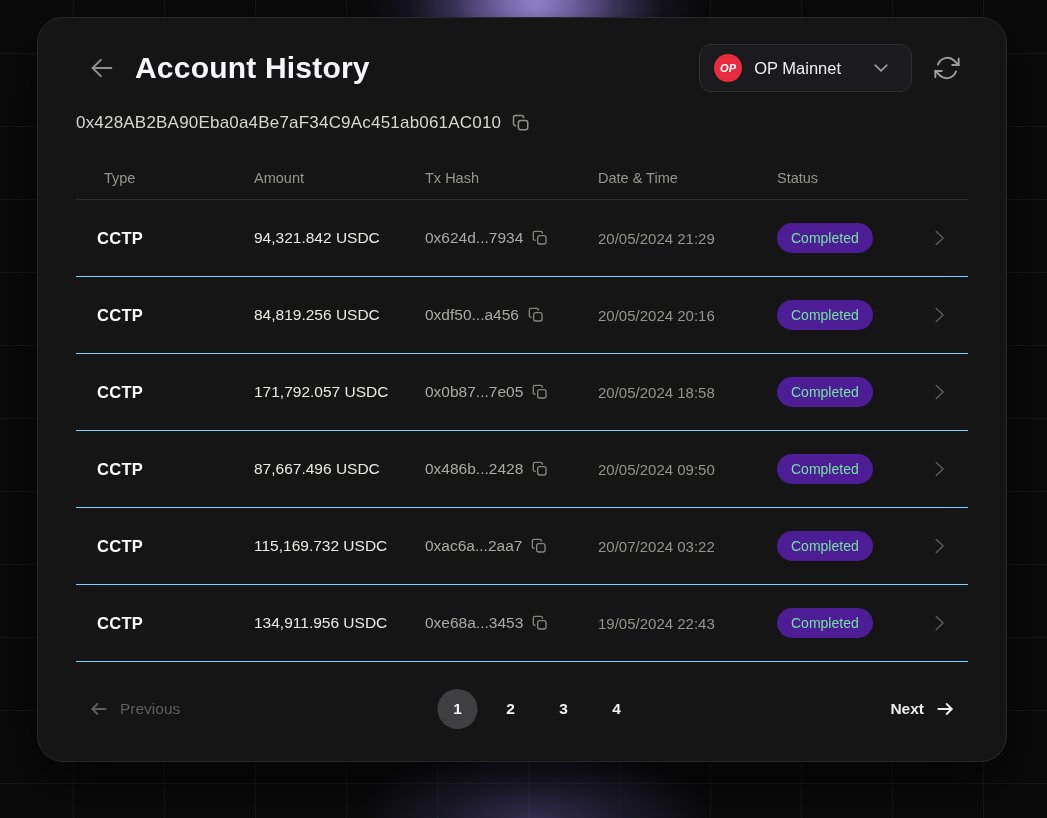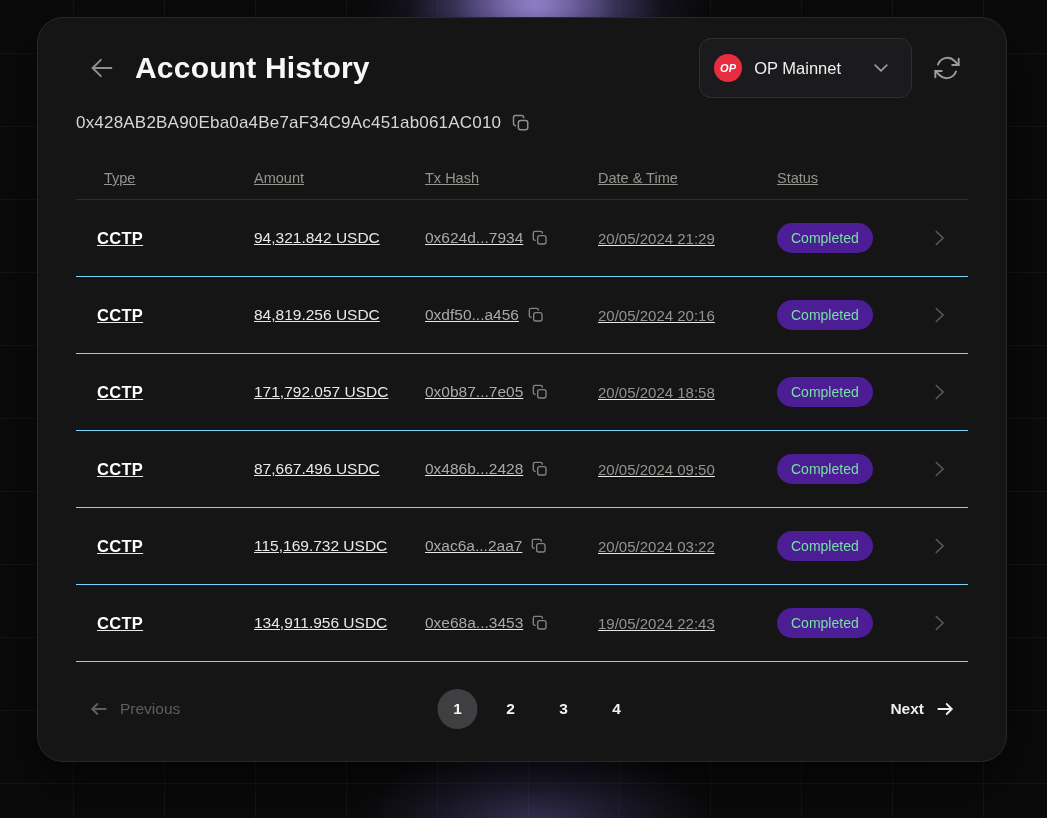--- a/index.html
+++ b/index.html
@@ -38,21 +38,21 @@
     overflow:hidden;
   }
 
   
   .top-bar { display:flex; align-items:center; margin:26px 45px 0 50px; height:48px; }
   .back-btn { width:28px; height:28px; color:#8f8f8f; cursor:pointer; display:flex; align-items:center; }
   .page-title { margin-left:19px; font-size:30px; font-weight:700; color:#f7f7f9; letter-spacing:0.2px; }
   .spacer { flex:1; }
   .network-select {
     display:flex; align-items:center; gap:12px;
-    height:60px; padding:0 20px 0 14px;
+    height:48px; padding:0 20px 0 14px;
     background:#1b1b1d; border:1px solid #303033; border-radius:12px;
     cursor:pointer;
   }
   .op-badge {
     width:28px; height:28px; border-radius:50%;
     background:#e82b3f; color:#ffffff;
     font-size:11px; font-weight:700; font-style:italic;
     display:flex; align-items:center; justify-content:center;
     letter-spacing:0.3px;
   }
@@ -64,21 +64,20 @@
   .address-row { display:flex; align-items:center; gap:11px; margin:21px 38px 0; }
   .address-text { font-size:17px; color:#d6d6d3; letter-spacing:0.2px; }
   .copy-btn { width:18px; height:18px; color:#8f8f8c; cursor:pointer; display:flex; align-items:center; }
 
   
   .table { margin:0 38px; }
   .grid-cols {
     display:grid;
     grid-template-columns:178px 171px 173px 179px 1fr 40px;
     align-items:center;
-    text-decoration:underline;
   }
   .thead {
     padding:37px 0 13px;
     border-bottom:1px solid #2c2c2d;
     color:#95958f; font-size:14.5px;
   }
   .th-type { padding-left:28px; }
   .trow { height:77px; border-bottom:1px solid #7dd3fc; }
   .cell-type { padding-left:21px; font-size:16.5px; font-weight:700; color:#ffffff; letter-spacing:0.3px; }
   .cell-amount { font-size:15.5px; color:#e9e9e5; }
@@ -258,21 +257,21 @@
       <div class="cell-amount">115,169.732 USDC</div>
       <div class="cell-tx">
         <span>0xac6a...2aa7</span>
         <span class="copy-btn">
           <svg viewBox="0 0 24 24" fill="none" stroke="currentColor" stroke-width="2">
                 <rect x="8.5" y="8.5" width="12.5" height="12.5" rx="3"></rect>
                 <path d="M5.5 15.5h-1A2.5 2.5 0 0 1 2 13V4.5A2.5 2.5 0 0 1 4.5 2H13a2.5 2.5 0 0 1 2.5 2.5v1"></path>
               </svg>
         </span>
       </div>
-      <div class="cell-date">20/05/2024 03:22</div>
+      <div class="cell-date">20/07/2024 03:22</div>
       <div><span class="status-badge">Completed</span></div>
       <div class="row-chevron">
         <svg viewBox="0 0 24 24" fill="none" stroke="currentColor" stroke-width="1.6" stroke-linecap="round" stroke-linejoin="round">
               <polyline points="9 5 16.5 12 9 19"></polyline>
             </svg>
       </div>
     </div>
 
     <div class="trow grid-cols">
       <div class="cell-type">CCTP</div>

